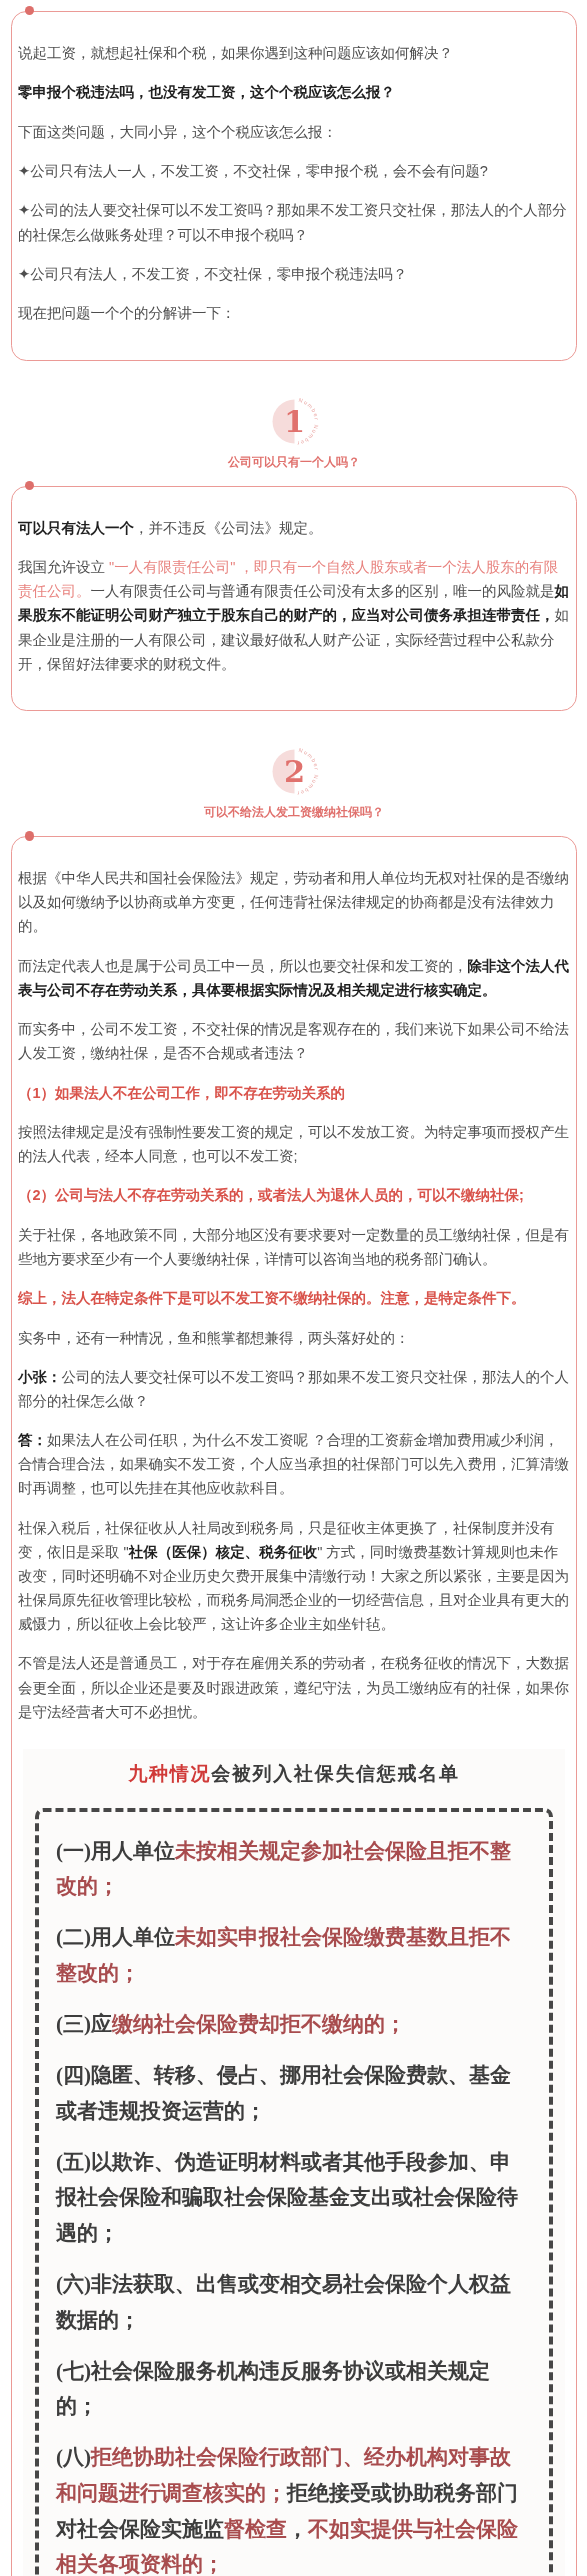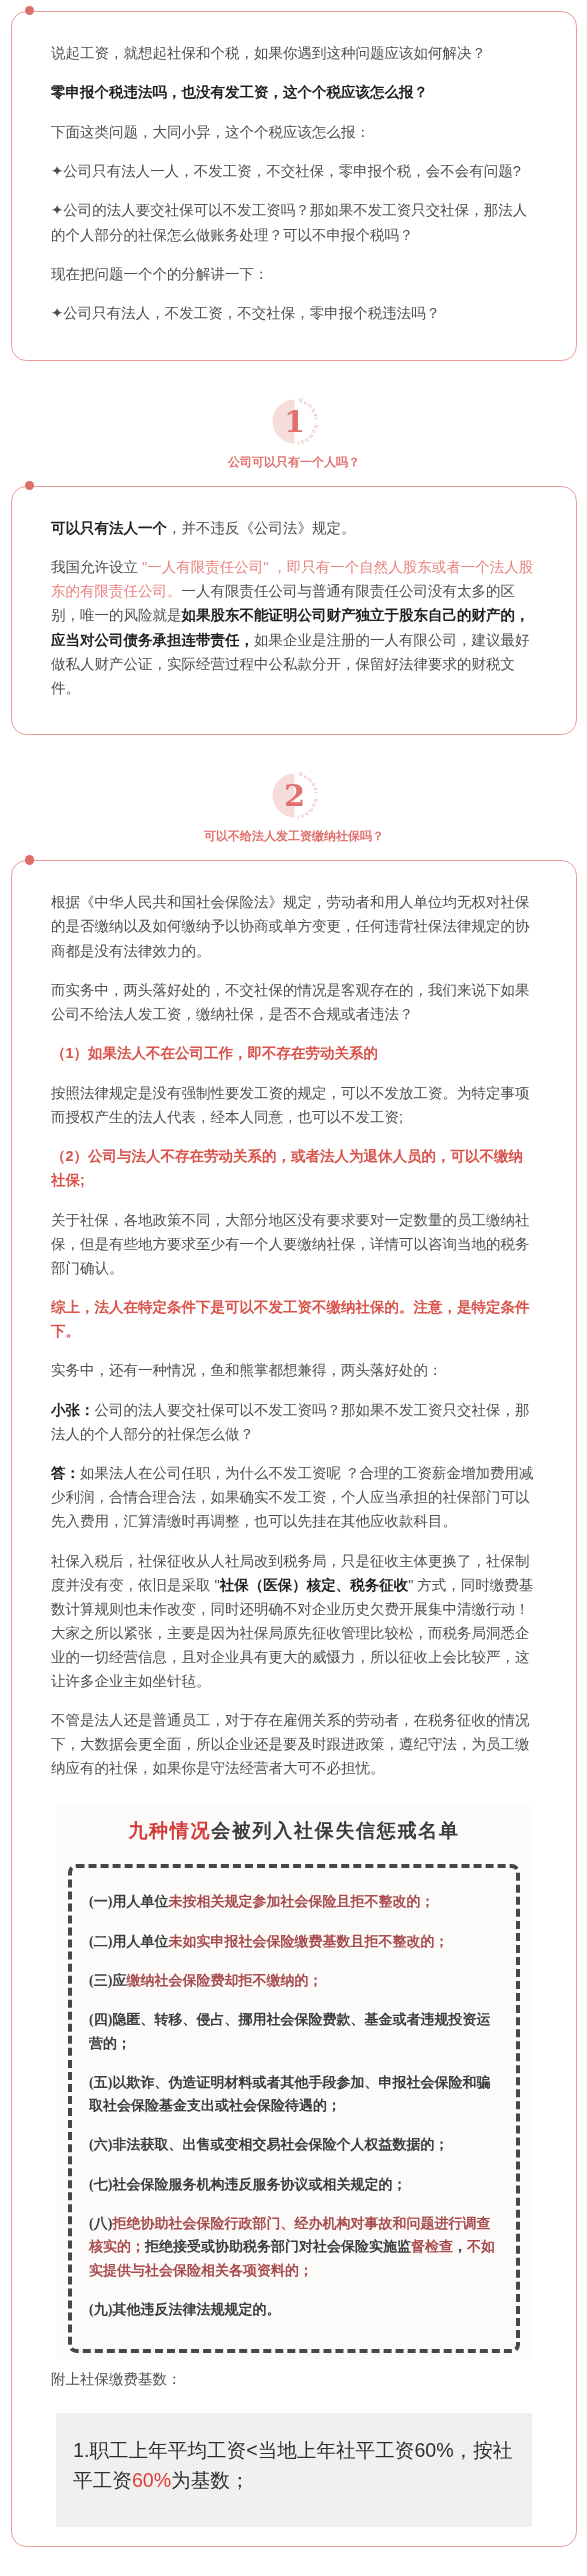--- a/index.html
+++ b/index.html
@@ -1,21 +1,21 @@
 <!DOCTYPE html>
 <html style="font-size:13.6px"><head>
 <meta charset="utf-8">
 <style>
   html,body{margin:0;padding:0;background:#ffffff;}
   body{width:588px;font-family:"Liberation Sans","DejaVu Sans",sans-serif;}
   .page{padding:11px 11px 17px;}
 
   
   .rbox{border:1.7px solid #eb9a96;border-radius:15.3px;position:relative;
-        padding:29px 39px 19px;background:#fff;}
+        padding:29px 6px 19px;background:#fff;}
   .rbox .dot{position:absolute;top:-6px;left:12.8px;width:9.4px;height:9.4px;
         border-radius:50%;background:#dd6f6b;}
 
   .para{margin:0 0 15.3px;font-size:14.5px;line-height:1.66;color:#4e4e4e;
         word-break:break-all;}
   .seg-n{}
   .seg-b{font-weight:bold;color:#1f1f1f;}
   .seg-r{color:#e8837f;}
   .seg-h{color:#d9534b;font-weight:bold;}
 
@@ -30,21 +30,21 @@
 
   
   .bl-wrap{margin:25.5px 5.1px 8.5px;background:#fcfbfa;padding:12px 0 5.1px;
         filter:blur(0.3px);}
   .bl-title{text-align:center;font-size:19px;font-weight:bold;color:#3c3c3c;
         letter-spacing:1.7px;margin:0 0 20.4px;
         font-family:"Liberation Serif","DejaVu Serif",serif;}
   .bl-title-hl{color:#d03a38;}
   .bl-box{border:4.3px dashed #474747;border-radius:8.5px;padding:22px 17px 12px;
         margin:0 12px;}
-  .bl-item{font-size:14px;font-weight:bold;line-height:1.7;color:#3d3d3d;
+  .bl-item{font-size:21px;font-weight:bold;line-height:1.7;color:#3d3d3d;
         margin:0 0 15.3px;word-break:break-all;
         font-family:"Liberation Serif","DejaVu Serif",serif;}
   .bl-item .seg-rb{color:#a84c4e;}
   .seg-d{}
 
   
   .base-wrap{background:#f1f0ee;margin:22px 5.1px 0;padding:22px 17px 19px;
         filter:blur(0.3px);}
   .base-item{font-size:19.6px;line-height:1.55;color:#2e2e2e;margin:0 0 12px;
         word-break:break-all;}
@@ -56,22 +56,22 @@
 <div class="page">
 
   <div class="rbox">
     <span class="dot"></span>
     <div>
         <p class="para"><span class="seg-n">说起工资，就想起社保和个税，如果你遇到这种问题应该如何解决？</span></p>
         <p class="para"><span class="seg-b">零申报个税违法吗，也没有发工资，这个个税应该怎么报？</span></p>
         <p class="para"><span class="seg-n">下面这类问题，大同小异，这个个税应该怎么报：</span></p>
         <p class="para"><span class="seg-n">✦公司只有法人一人，不发工资，不交社保，零申报个税，会不会有问题?</span></p>
         <p class="para"><span class="seg-n">✦公司的法人要交社保可以不发工资吗？那如果不发工资只交社保，那法人的个人部分的社保怎么做账务处理？可以不申报个税吗？</span></p>
+        <p class="para"><span class="seg-n">✦公司只有法人，不发工资，不交社保，零申报个税违法吗？</span></p>
         <p class="para"><span class="seg-n">现在把问题一个个的分解讲一下：</span></p>
-        <p class="para"><span class="seg-n">✦公司只有法人，不发工资，不交社保，零申报个税违法吗？</span></p>
       </div>
   </div>
 
   <div class="badge-wrap">
     <svg width="49" height="49" viewBox="0 0 58 58">
       <path d="M29 3 A26 26 0 0 0 29 55 Z" fill="#f6dcdb"></path>
       <defs>
           <path id="arc1" d="M29 5 A24 24 0 0 1 29 53"></path>
         </defs>
       <text class="badge-caption">
@@ -102,21 +102,22 @@
       <text x="29" y="42" text-anchor="middle" class="badge-num">2</text>
     </svg>
   </div>
   <div class="sec-title">可以不给法人发工资缴纳社保吗？</div>
 
   <div class="rbox">
     <span class="dot"></span>
 
     <div>
         <p class="para"><span class="seg-n">根据《中华人民共和国社会保险法》规定，劳动者和用人单位均无权对社保的是否缴纳以及如何缴纳予以协商或单方变更，任何违背社保法律规定的协商都是没有法律效力的。</span></p>
-        <p class="para"><span class="seg-n">而实务中，两头落好处的，不交社保的情况是客观存在的，我们来说下如果公司不给法人发工资，缴纳社保，是否不合规或者违法？</span></p>
+        <p class="para"><span class="seg-n">而法定代表人也是属于公司员工中一员，所以也要交社保和发工资的，</span><span class="seg-b">除非这个法人代表与公司不存在劳动关系，具体要根据实际情况及相关规定进行核实确定。</span></p>
+        <p class="para"><span class="seg-n">而实务中，公司不发工资，不交社保的情况是客观存在的，我们来说下如果公司不给法人发工资，缴纳社保，是否不合规或者违法？</span></p>
         <p class="para"><span class="seg-h">（1）如果法人不在公司工作，即不存在劳动关系的</span></p>
         <p class="para"><span class="seg-n">按照法律规定是没有强制性要发工资的规定，可以不发放工资。为特定事项而授权产生的法人代表，经本人同意，也可以不发工资;</span></p>
         <p class="para"><span class="seg-h">（2）公司与法人不存在劳动关系的，或者法人为退休人员的，可以不缴纳社保;</span></p>
         <p class="para"><span class="seg-n">关于社保，各地政策不同，大部分地区没有要求要对一定数量的员工缴纳社保，但是有些地方要求至少有一个人要缴纳社保，详情可以咨询当地的税务部门确认。</span></p>
         <p class="para"><span class="seg-h">综上，法人在特定条件下是可以不发工资不缴纳社保的。注意，是特定条件下。</span></p>
         <p class="para"><span class="seg-n">实务中，还有一种情况，鱼和熊掌都想兼得，两头落好处的：</span></p>
         <p class="para"><span class="seg-b">小张：</span><span class="seg-n">公司的法人要交社保可以不发工资吗？那如果不发工资只交社保，那法人的个人部分的社保怎么做？</span></p>
         <p class="para"><span class="seg-b">答：</span><span class="seg-n">如果法人在公司任职，为什么不发工资呢 ？合理的工资薪金增加费用减少利润，合情合理合法，如果确实不发工资，个人应当承担的社保部门可以先入费用，汇算清缴时再调整，也可以先挂在其他应收款科目。</span></p>
         <p class="para"><span class="seg-n">社保入税后，社保征收从人社局改到税务局，只是征收主体更换了，社保制度并没有变，依旧是采取 "</span><span class="seg-b">社保（医保）核定、税务征收</span><span class="seg-n">" 方式，同时缴费基数计算规则也未作改变，同时还明确不对企业历史欠费开展集中清缴行动！大家之所以紧张，主要是因为社保局原先征收管理比较松，而税务局洞悉企业的一切经营信息，且对企业具有更大的威慑力，所以征收上会比较严，这让许多企业主如坐针毡。</span></p>
         <p class="para"><span class="seg-n">不管是法人还是普通员工，对于存在雇佣关系的劳动者，在税务征收的情况下，大数据会更全面，所以企业还是要及时跟进政策，遵纪守法，为员工缴纳应有的社保，如果你是守法经营者大可不必担忧。</span></p>

